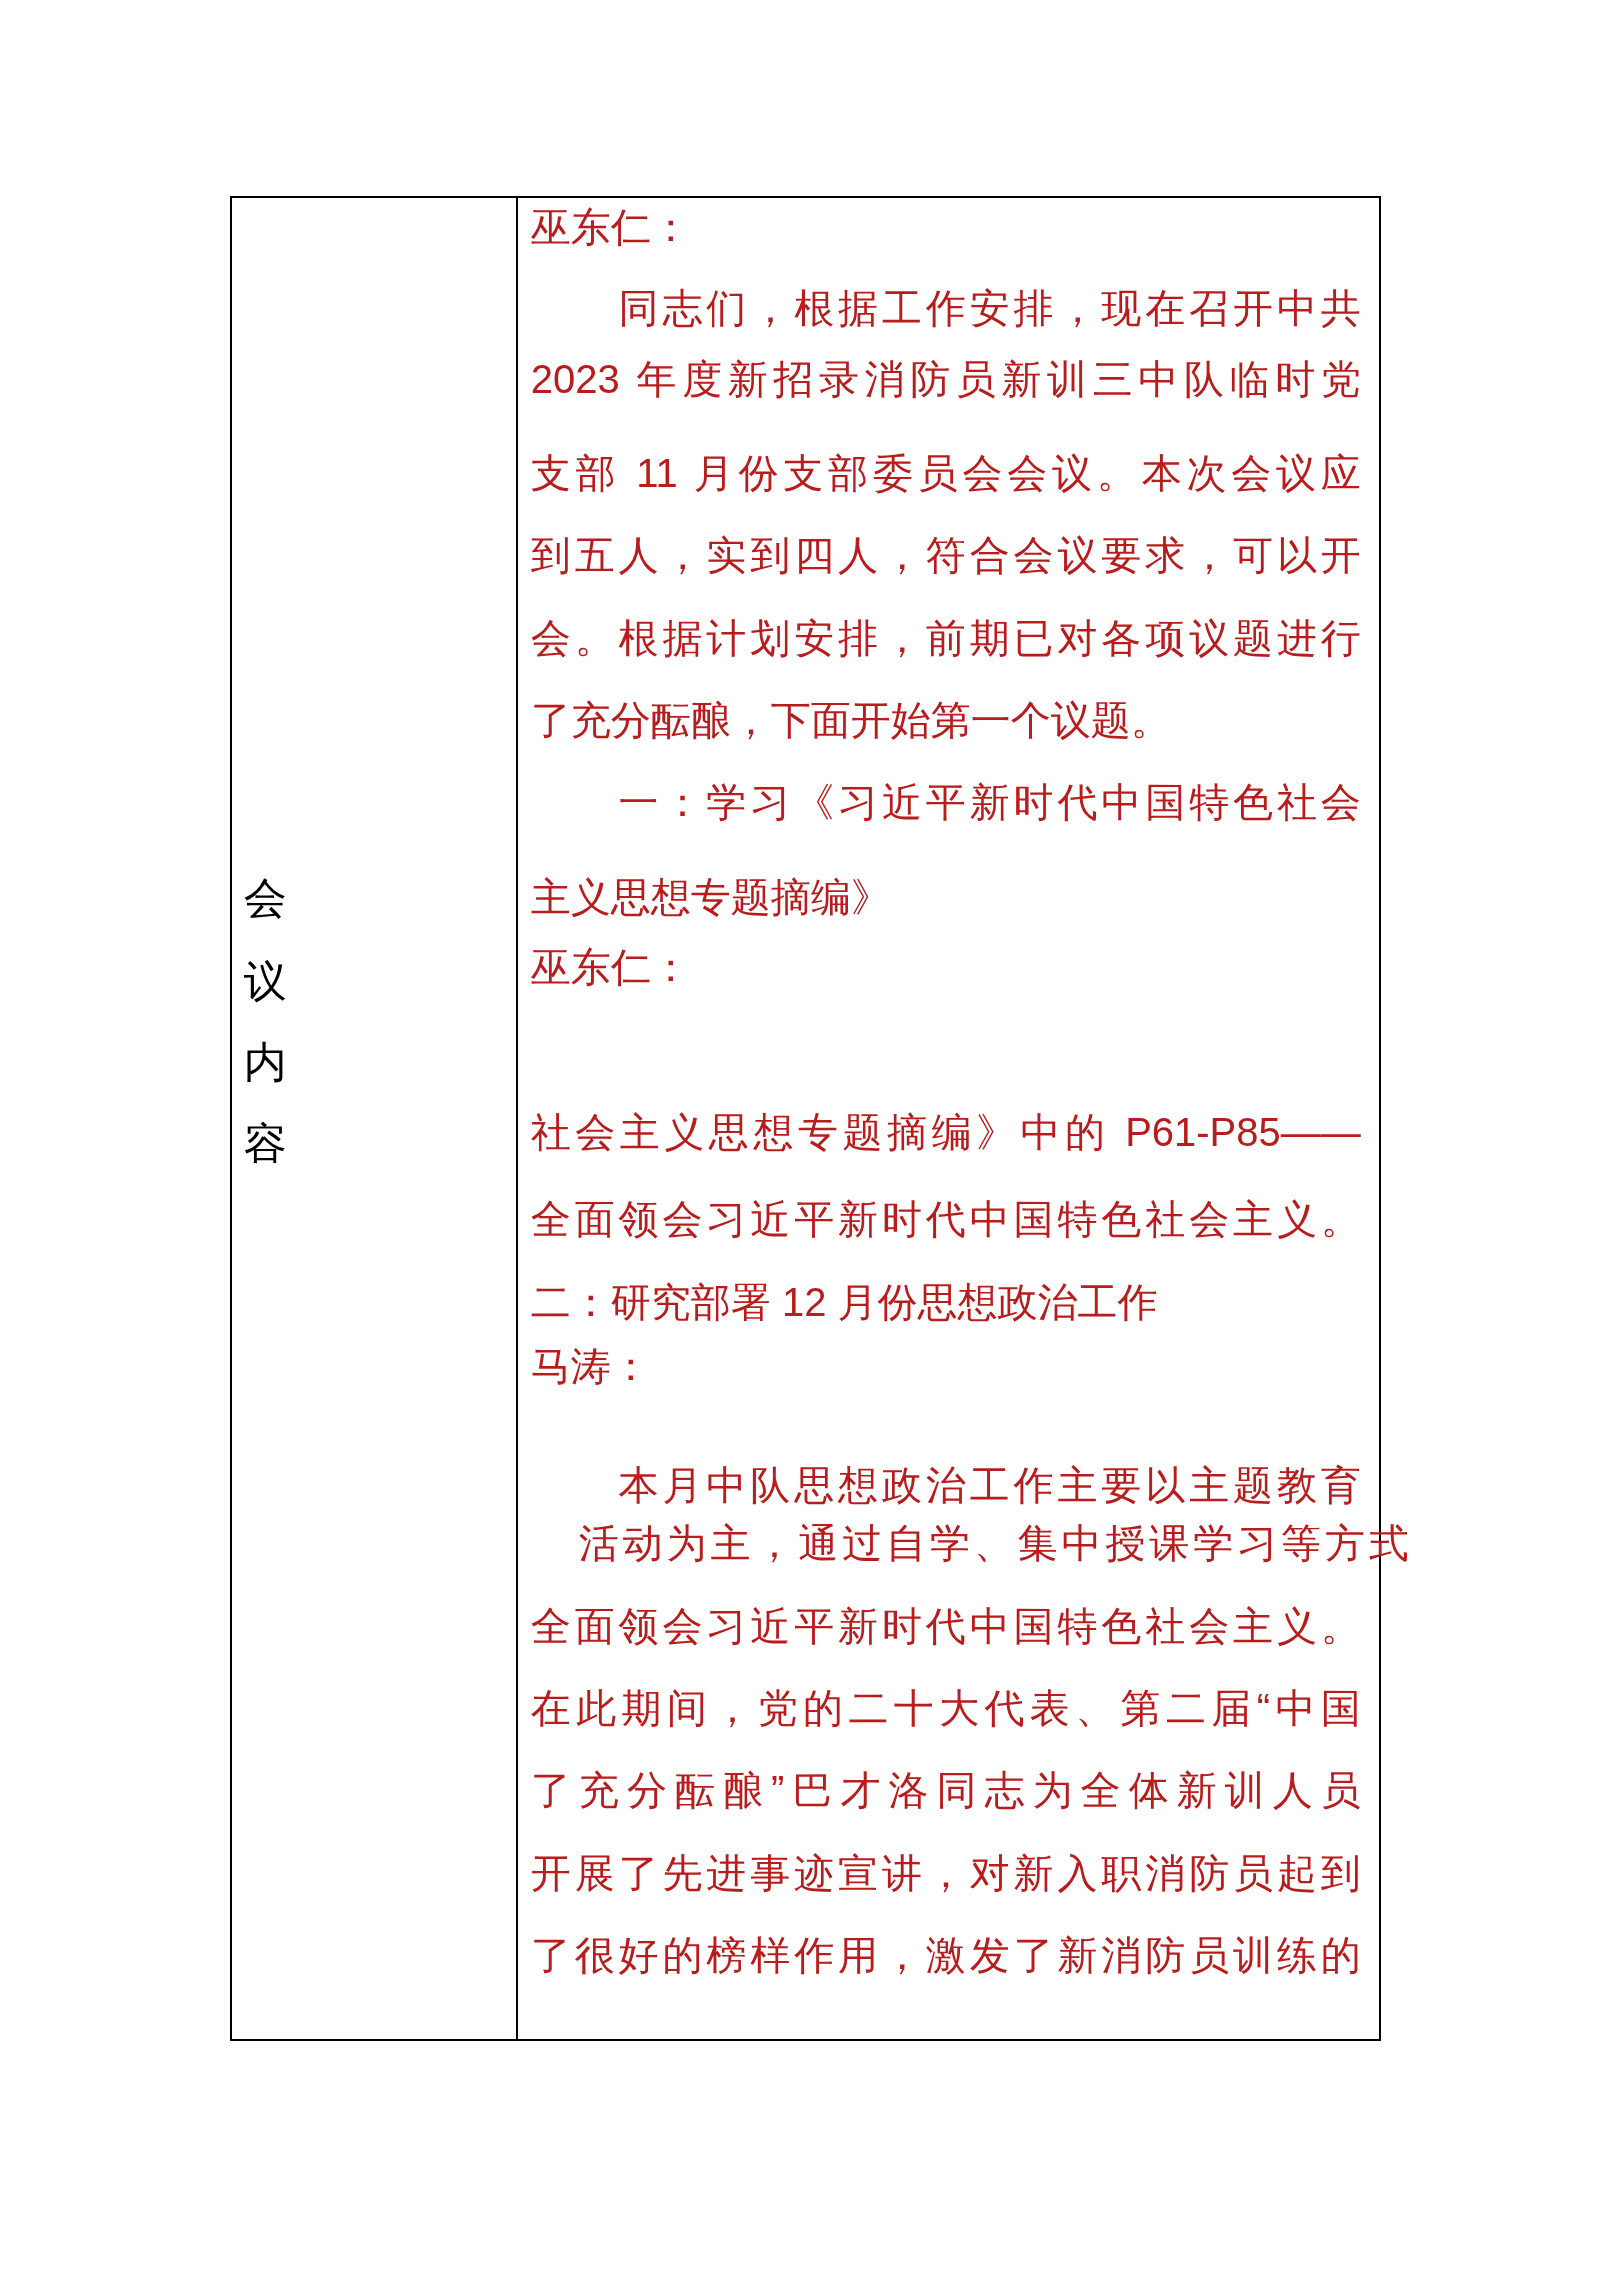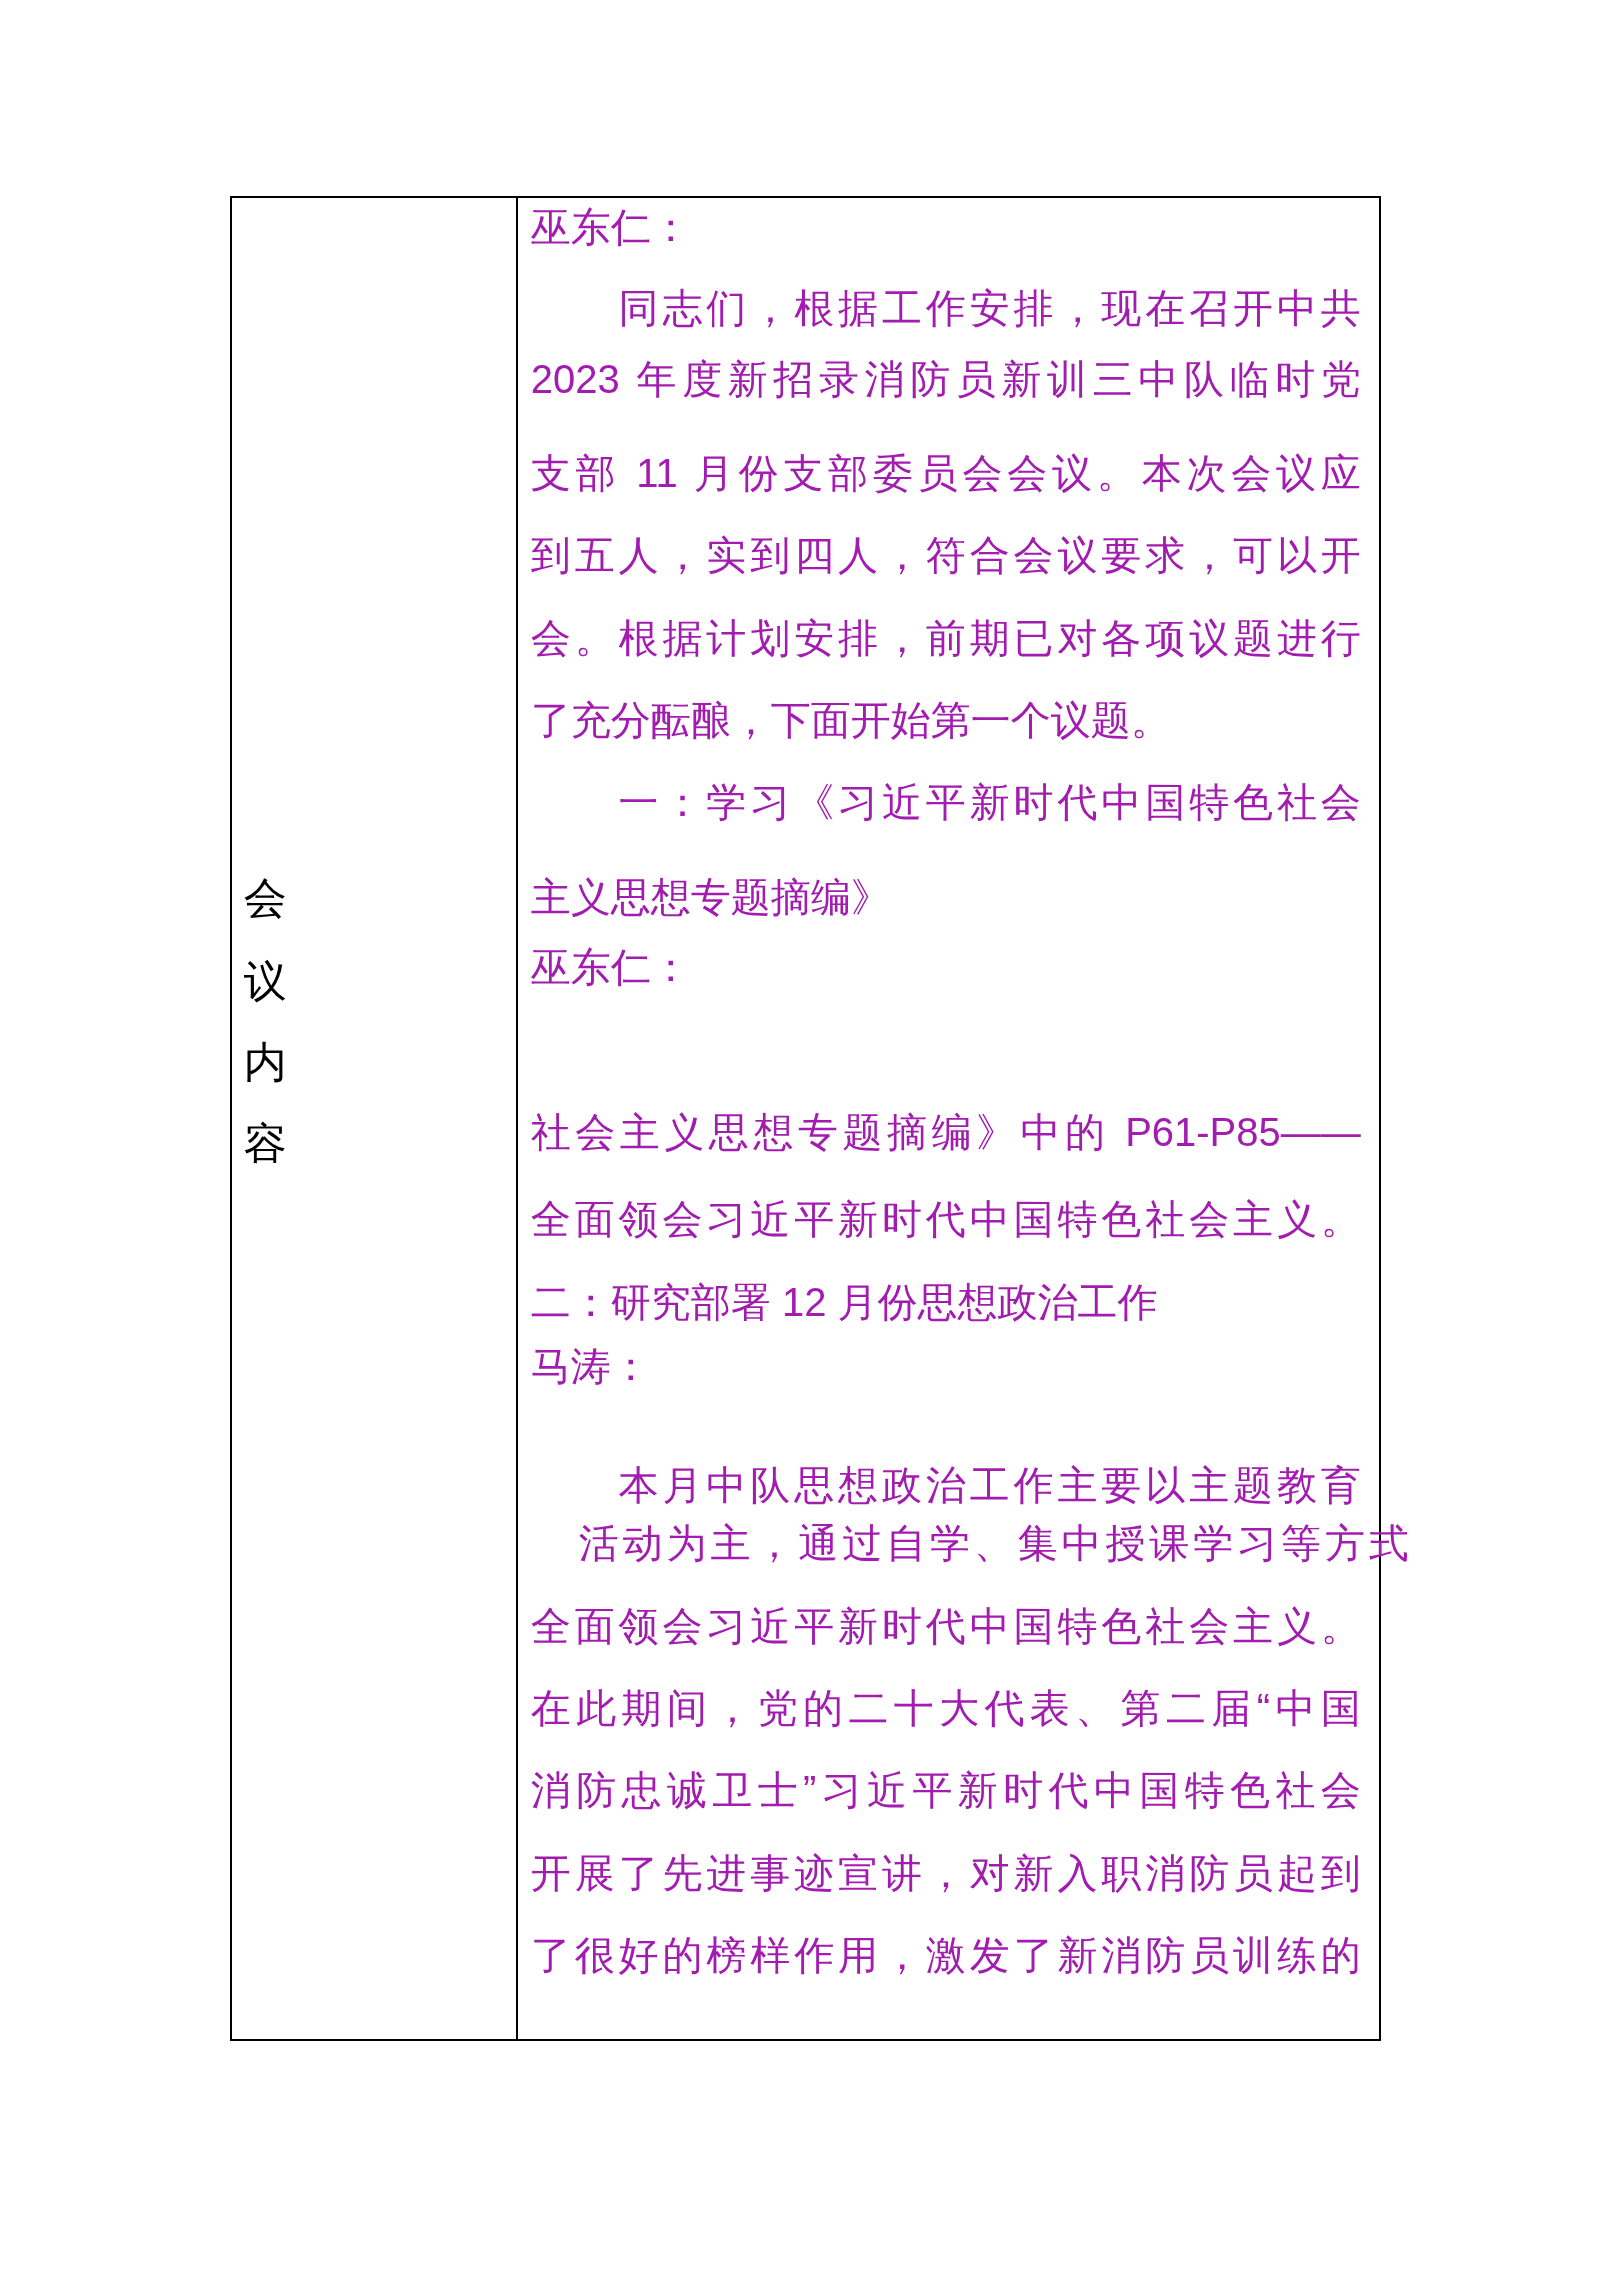--- a/index.html
+++ b/index.html
@@ -52,21 +52,21 @@
     bottom: 0;
   }
   .line {
     position: absolute;
     left: 9.8px;
     width: 830px;
     height: 59px;
     line-height: 59px;
     font-size: 40px;
     text-align: left;
-    color: #a21caf;
+    color: #b91c1c;
   }
   .line.justify {
     text-align: justify;
     text-align-last: justify;
   }
 </style>
 </head>
 <body>
 
 <div class="page">
@@ -89,19 +89,19 @@
         <div class="line" style="top: 670px; font-family: Liberation Serif, serif;">主义思想专题摘编》</div>
         <div class="line" style="top: 740px;">巫东仁：</div>
         <div class="line justify" style="top: 905px;">社会主义思想专题摘编》中的 P61-P85——</div>
         <div class="line justify" style="top: 992px;">全面领会习近平新时代中国特色社会主义。</div>
         <div class="line" style="top: 1075px;">二：研究部署 12 月份思想政治工作</div>
         <div class="line" style="top: 1139px;">马涛：</div>
         <div class="line justify" style="top: 1234px; margin-top: 24px;">　　本月中队思想政治工作主要以主题教育</div>
         <div class="line justify" style="top: 1316px; margin-left: 48px;">活动为主，通过自学、集中授课学习等方式</div>
         <div class="line justify" style="top: 1399px;">全面领会习近平新时代中国特色社会主义。</div>
         <div class="line justify" style="top: 1481px;">在此期间，党的二十大代表、第二届“中国</div>
-        <div class="line justify" style="top: 1563px;">消防忠诚卫士”习近平新时代中国特色社会</div>
+        <div class="line justify" style="top: 1563px;">了充分酝酿”巴才洛同志为全体新训人员</div>
         <div class="line justify" style="top: 1646px;">开展了先进事迹宣讲，对新入职消防员起到</div>
         <div class="line justify" style="top: 1728px;">了很好的榜样作用，激发了新消防员训练的</div>
       </div>
   </div>
 </div>
 
 
 </body></html>

